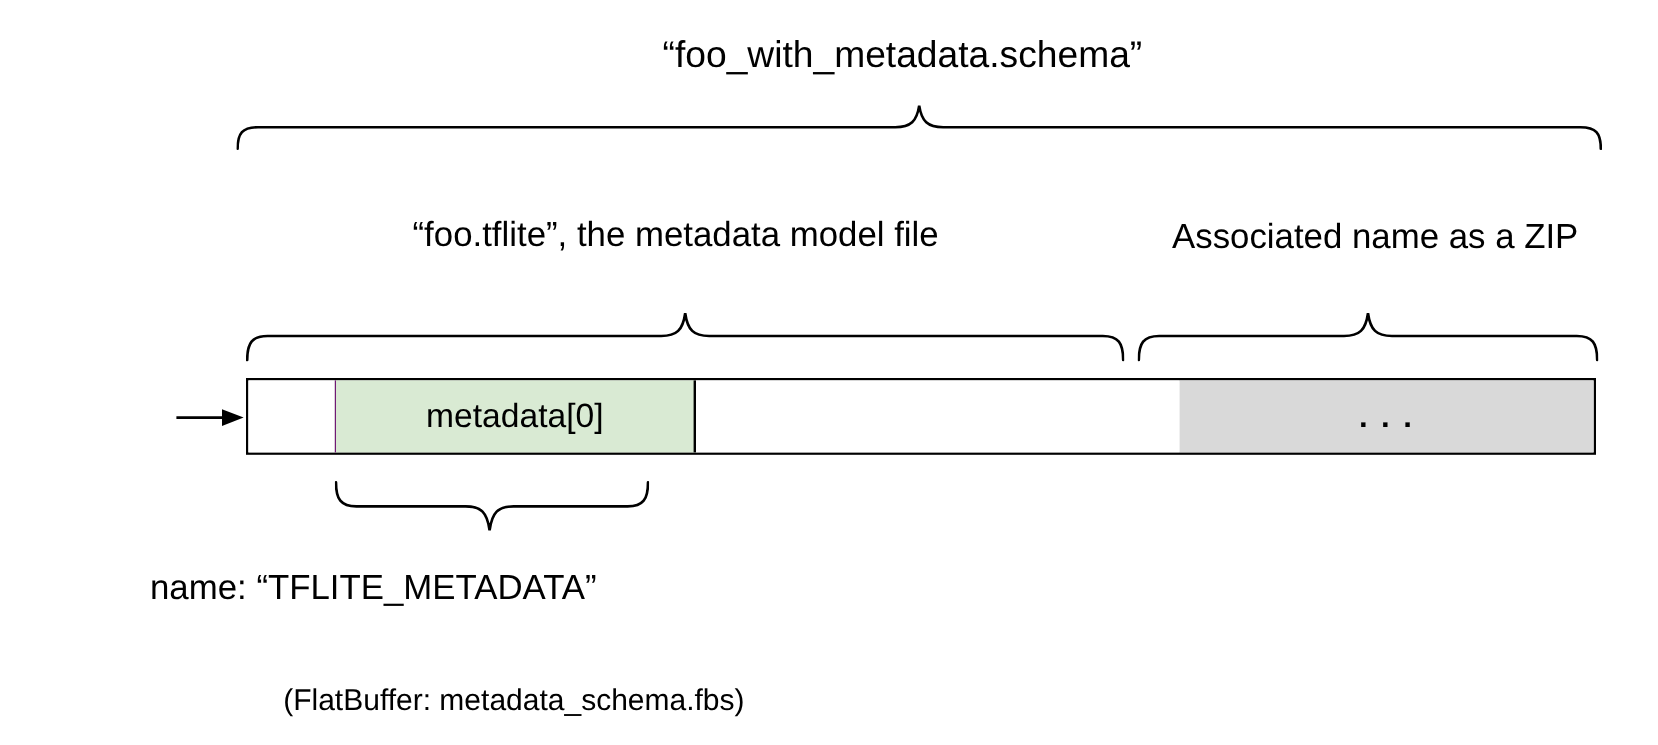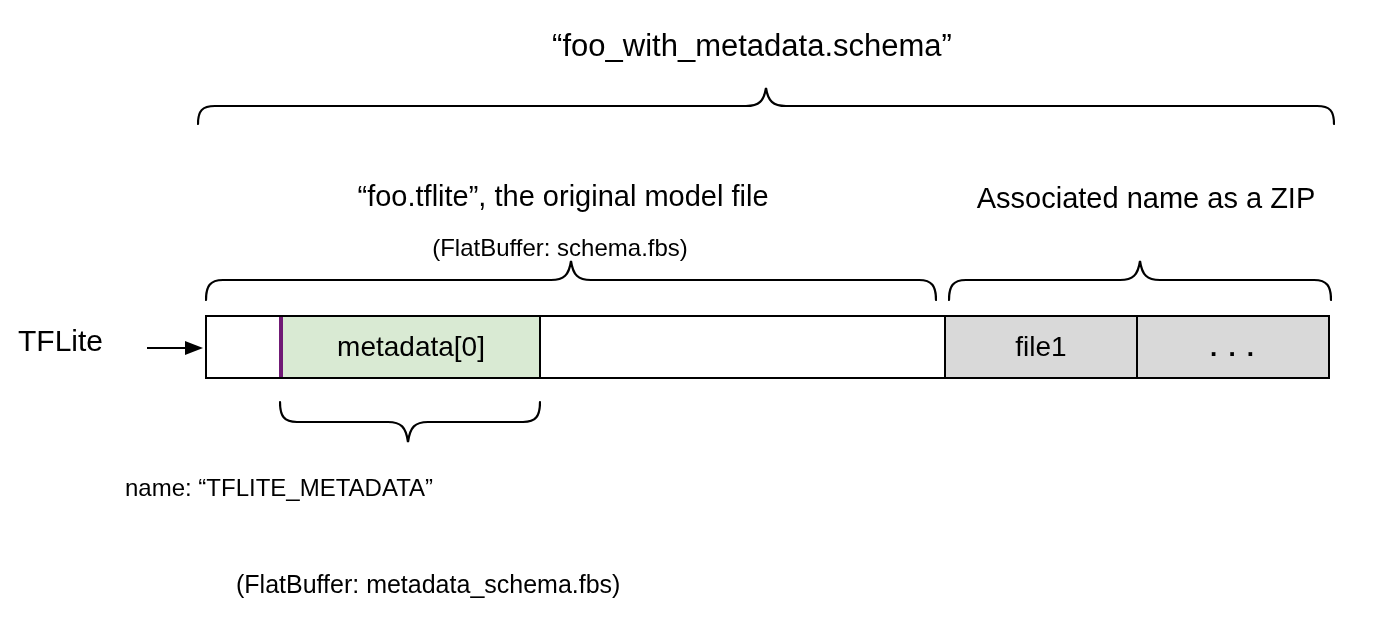--- a/index.html
+++ b/index.html
@@ -40,75 +40,70 @@
   }
   .segment {
     height: 100%;
     display: flex;
     align-items: center;
     justify-content: center;
     font-size: 28px;
     white-space: nowrap;
   }
   .seg-blank-left  { width: 72px; }
-  .seg-metadata    { width: 262px; border-left: 4px solid #701a75; border-right: 2px solid #000; }
+  .seg-metadata    { width: 301px; border-left: 1px solid #701a75; border-right: 2px solid #000; }
   .seg-blank-mid   { width: 403px; }
   .seg-file1       { width: 194px; border-left: 2px solid #000; border-right: 2px solid #000; }
   .seg-more        { flex: 1; letter-spacing: 2px; font-weight: bold; font-size: 26px; }
 
   #tflite-model-label {
     left: 18px; top: 320px;
     font-size: 30px;
     line-height: 41px;
   }
-  .annotation-line { font-size: 24px; white-space: nowrap; }
+  .annotation-line { font-size: 29px; white-space: nowrap; }
   .annotation-subline { font-size: 25px; white-space: nowrap; }
 </style>
 </head>
 <body>
 
 <div id="canvas">
 
   <div class="abs centered title-text" style="left:752px; top:28px;">“foo_with_metadata.schema”</div>
 
   <svg class="brace abs" style="left:197px; top:84px;" width="1138" height="42" viewBox="0 0 1138 42">
     <path d="M 1 40 C 1 27 5 22 18 22 L 549 22 C 562 22 567 17 569 4 C 571 17 576 22 589 22 L 1120 22 C 1133 22 1137 27 1137 40"></path>
   </svg>
 
-  <div class="abs centered section-label" style="left:563px; top:180px;">“foo.tflite”, the original model file</div>
-  <div class="abs centered section-sublabel" style="left:560px; top:234px;">(FlatBuffer: schema.fbs)</div>
+  <div class="abs centered section-label" style="left:563px; top:180px;">“foo.tflite”, the metadata model file</div>
 
   <div class="abs centered section-label" style="left:1146px; top:182px;">Associated name as a ZIP</div>
 
   <svg class="brace abs" style="left:205px; top:256px;" width="732" height="46" viewBox="0 0 732 46">
     <path d="M 1 44 C 1 30 5 24 18 24 L 346 24 C 359 24 364 19 366 5 C 368 19 373 24 386 24 L 714 24 C 727 24 731 30 731 44"></path>
   </svg>
 
   <svg class="brace abs" style="left:948px; top:256px;" width="384" height="46" viewBox="0 0 384 46">
     <path d="M 1 44 C 1 30 5 24 18 24 L 172 24 C 185 24 190 19 192 5 C 194 19 199 24 212 24 L 366 24 C 379 24 383 30 383 44"></path>
   </svg>
 
   <div class="abs" id="tflite-model-label">
-    <div>TFLite</div>
   </div>
 
   <svg class="arrow abs" style="left:147px; top:338px;" width="58" height="20" viewBox="0 0 58 20">
     <line x1="0" y1="10" x2="40" y2="10"></line>
     <polygon points="38,3 38,17 56,10"></polygon>
   </svg>
 
   <div class="abs" id="model-bar">
     <div class="segment seg-blank-left" style="background:#ffffff;"></div>
     <div class="segment seg-metadata" style="background:#d9ead3;">
       <span>metadata[0]</span>
     </div>
     <div class="segment seg-blank-mid" style="background:#ffffff;"></div>
-    <div class="segment seg-file1" style="background:#d9d9d9;">
-      <span>file1</span>
-    </div>
     <div class="segment seg-more" style="background:#d9d9d9;">
       <span>. . .</span>
     </div>
   </div>
 
   <svg class="brace abs" style="left:279px; top:399px;" width="262" height="48" viewBox="0 0 262 48">
     <path d="M 1 3 C 1 17 5 23 18 23 L 109 23 C 122 23 127 28 129 43 C 131 28 136 23 149 23 L 244 23 C 257 23 261 17 261 3"></path>
   </svg>
 
   <div class="abs annotation-line" style="left:125px; top:474px;">name: “TFLITE_METADATA”</div>

